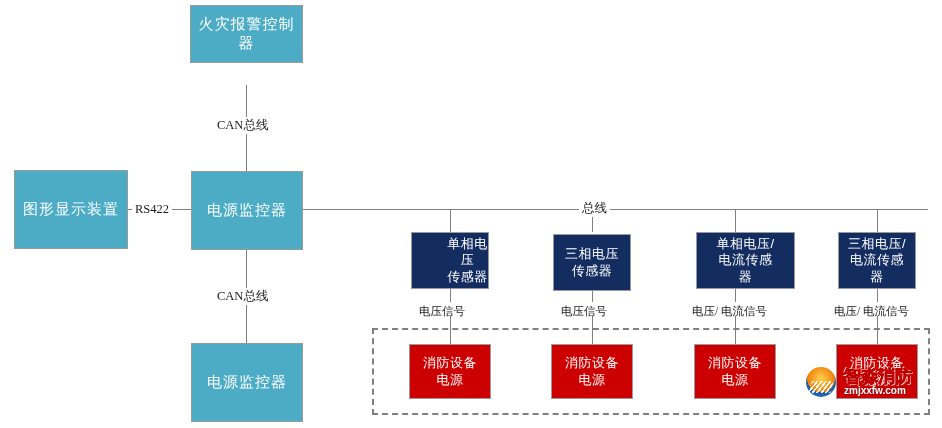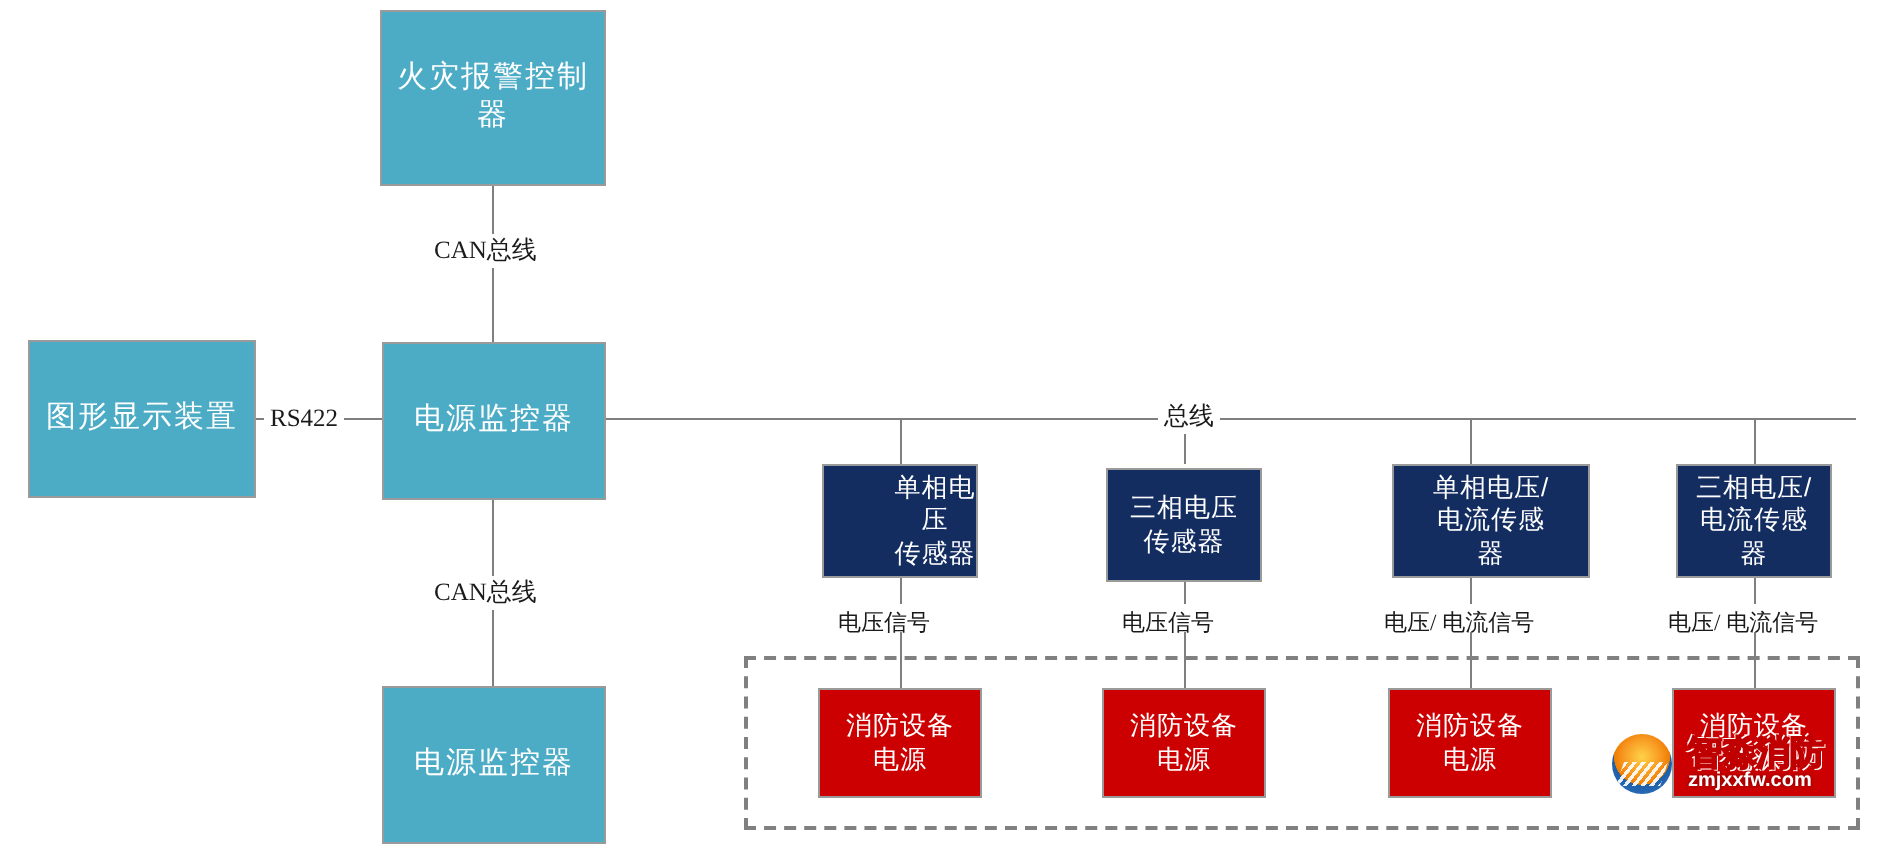--- a/index.html
+++ b/index.html
@@ -149,21 +149,21 @@
   <div class="line v" style="left:735px; top:289px; height:13px;"></div>
   <div class="line v" style="left:877px; top:289px; height:13px;"></div>
 
   <div class="line v" style="left:450px; top:316px; height:28px;"></div>
   <div class="line v" style="left:592px; top:316px; height:28px;"></div>
   <div class="line v" style="left:735px; top:316px; height:28px;"></div>
   <div class="line v" style="left:877px; top:316px; height:28px;"></div>
 
   <div class="dashed-region" style="left:372px; top:328px; width:558px; height:87px;"></div>
 
-  <div class="box box-teal" style="left:190px; top:5px; width:113px; height:88px;">
+  <div class="box box-teal" style="left:190px; top:5px; width:113px; height:58px;">
     <span class="box-inner">火灾报警控制器</span>
   </div>
 
   <div class="box box-teal" style="left:14px; top:170px; width:114px; height:79px;">
     <span class="box-inner">图形显示装置</span>
   </div>
 
   <div class="box box-teal" style="left:191px; top:171px; width:112px; height:79px;">
     <span class="box-inner">电源监控器</span>
   </div>

